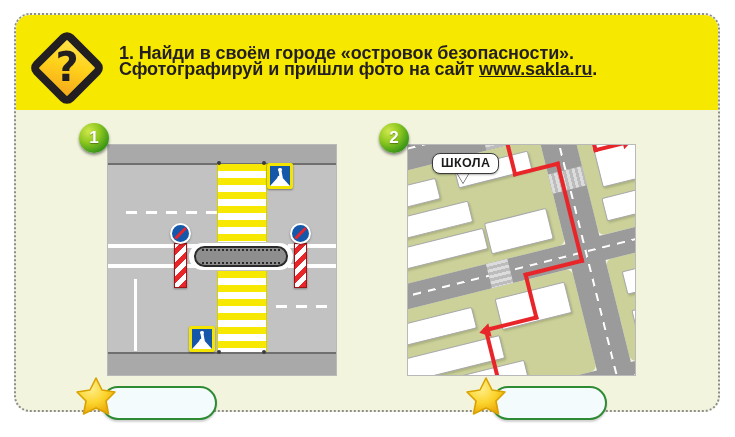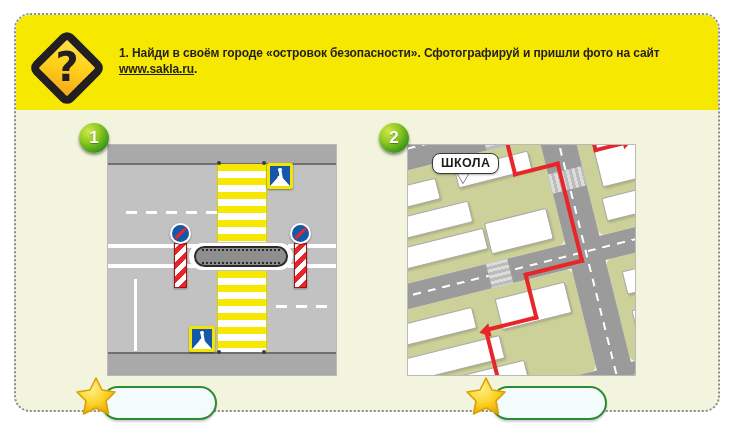--- a/index.html
+++ b/index.html
@@ -77,21 +77,21 @@
     line-height: 1;
     padding-bottom: 3px;
     box-sizing: border-box;
   }
 
   #instructions {
     position: absolute;
     left: 103px; top: 30px;
     width: 585px;
     color: #231f20;
-    font-size: 12px;
+    font-size: 18px;
     line-height: 16.4px;
     font-weight: bold;
     letter-spacing: -0.1px;
   }
   #instructions .ln { white-space: normal; }
   #instructions a, #instructions .link {
     color: #231f20;
     text-decoration: underline;
   }
 

